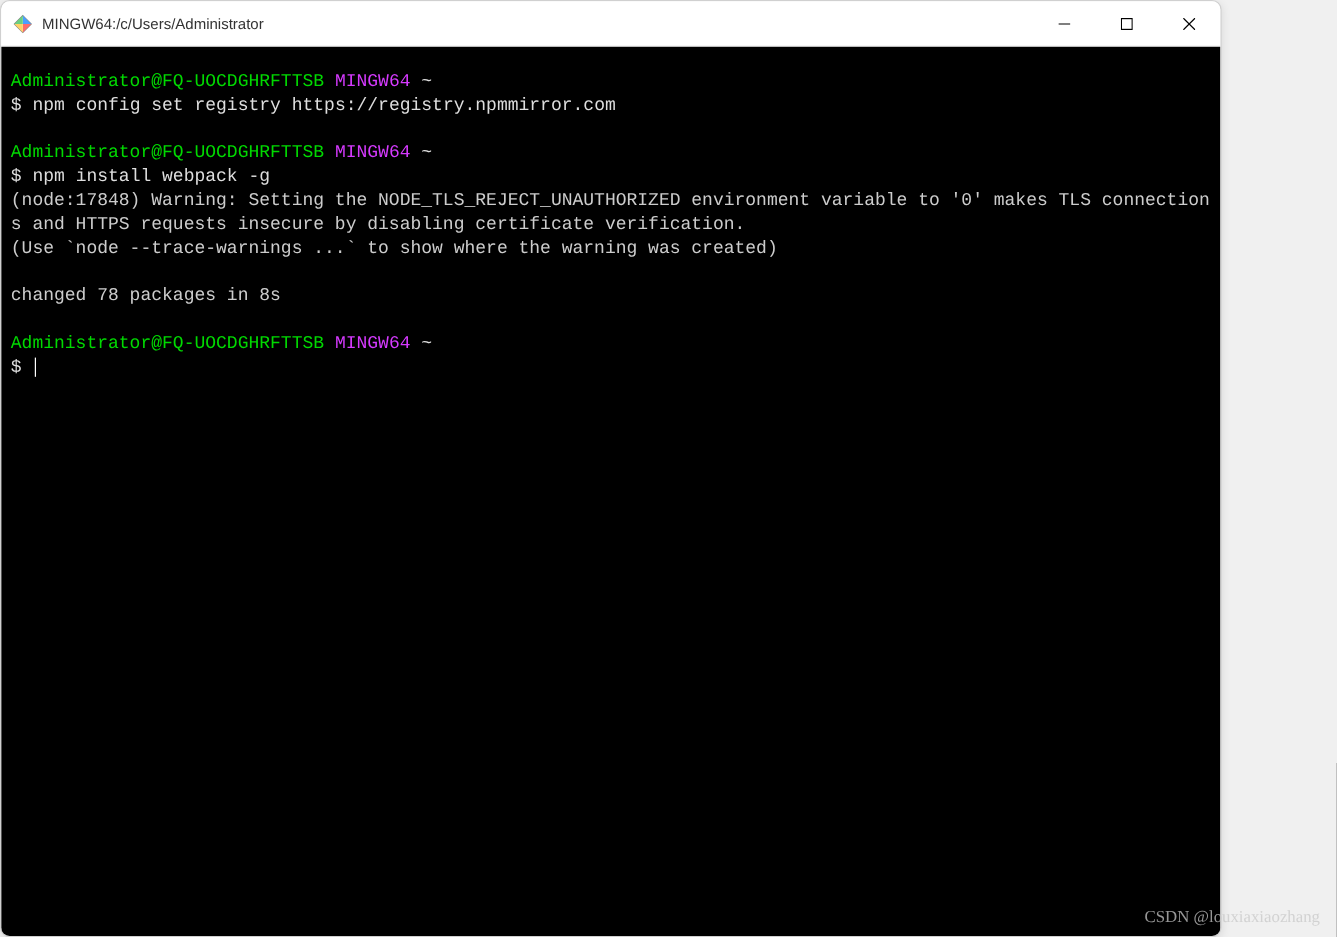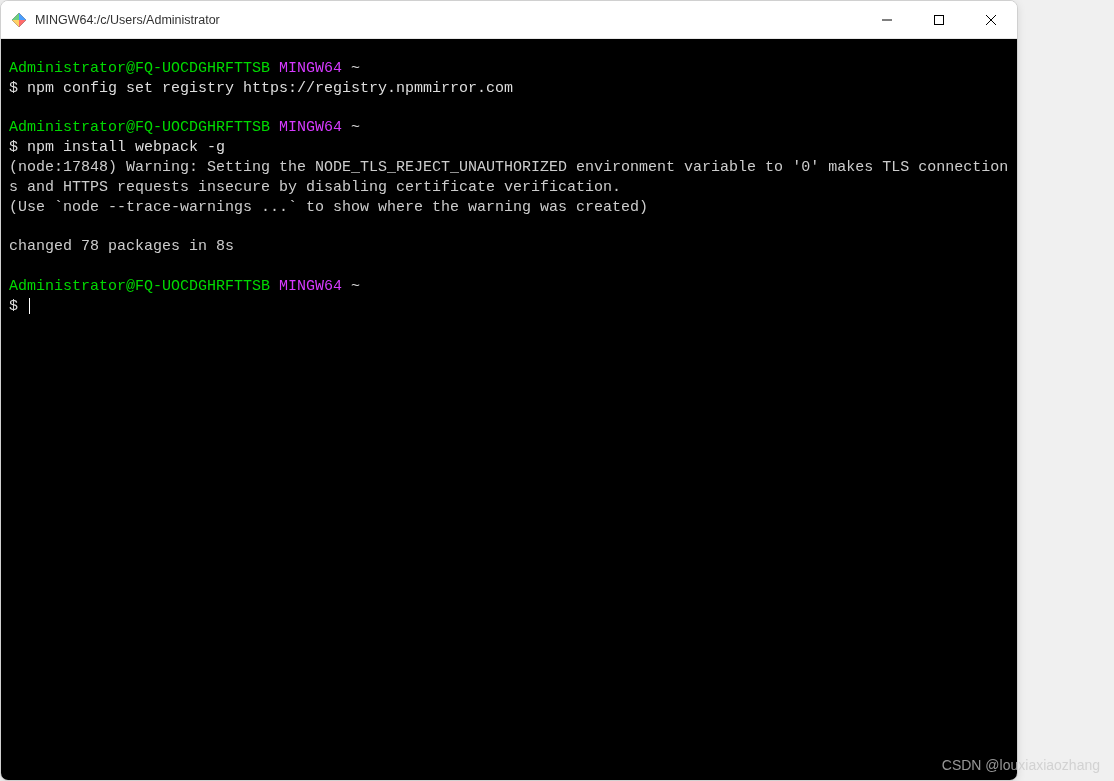--- a/index.html
+++ b/index.html
@@ -86,21 +86,21 @@
       background: #ffffff;
       vertical-align: middle;
       margin-left: 2px;
     }
     .watermark {
       position: absolute;
       bottom: 8px;
       right: 14px;
       color: rgba(200,200,200,0.75);
       font-size: 14px;
-      font-family: Liberation Sans, sans-serif;
+      font-family: Liberation Serif, serif;
       pointer-events: none;
     }
   </style>
 </head>
 <body>
 
 <div class="window">
   <div class="titlebar">
     <span class="titlebar-icon">
       <svg viewBox="0 0 16 16">

